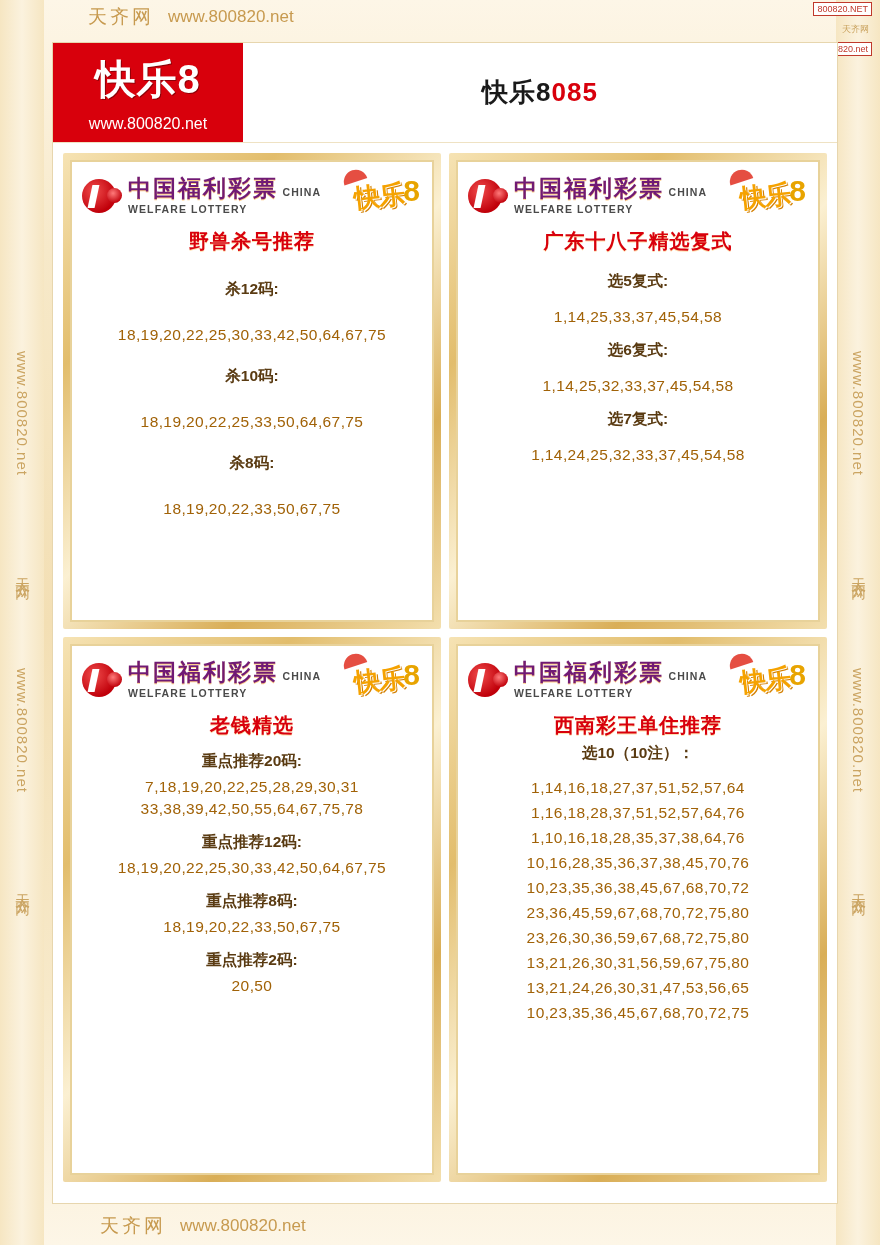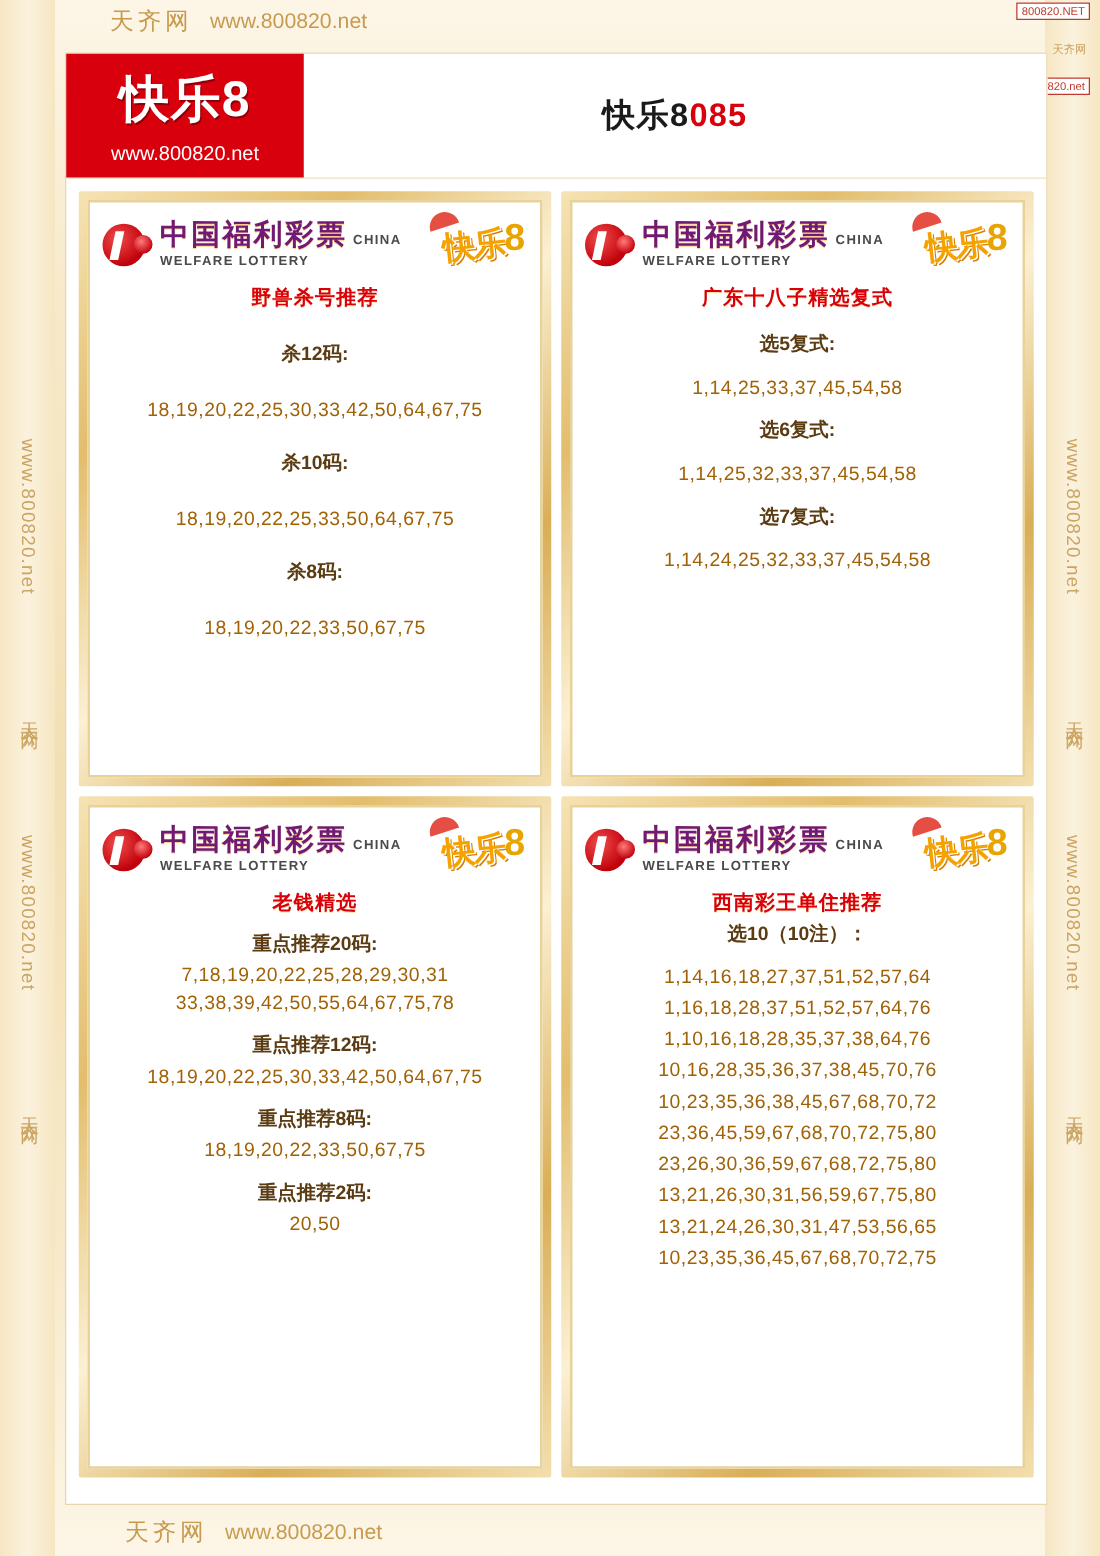--- a/index.html
+++ b/index.html
@@ -43,21 +43,21 @@
   
   .topbar {
     position: absolute; top: 0; left: 0; right: 0; height: 34px;
     display: flex; align-items: center; gap: 14px;
     padding-left: 88px;
   }
   .top-cn { color: #c79a4f; font-size: 19px; letter-spacing: 3px; }
   .top-url { color: #c79a4f; font-size: 17px; }
   .top-right-badges {
     position: absolute; right: 8px; top: 2px;
-    display: flex; flex-direction: column; align-items: flex-end; gap: 17px;
+    display: flex; flex-direction: column; align-items: flex-end; gap: 7px;
   }
   .badge {
     border: 1px solid #c0392b;
     color: #c0392b;
     background: #fff;
     font-size: 9px;
     padding: 0 3px;
     line-height: 12px;
   }
   .badge.plain { border: none; background: none; color: #caa35f; }
@@ -165,21 +165,21 @@
     font-size: 30px; font-weight: bold; color: #e8a400;
     text-shadow: 1px 1px 0 #fff;
   }
   .kl8-mark .ribbon {
     position: absolute; left: 6px; top: -2px; width: 24px; height: 12px;
     background: #e23b2e; border-radius: 50% 50% 0 0 / 100% 100% 0 0;
     transform: rotate(-18deg); opacity: .9;
   }
 
   .panel-title {
-    font-size: 16px; font-weight: bold; color: #d8000c;
+    font-size: 20px; font-weight: bold; color: #d8000c;
     letter-spacing: 1px; margin: 4px 0 2px;
     text-shadow: 0 1px 0 #ffe1b0;
   }
   .panel-title.alt { color: #d8000c; }
 
   .sub { font-size: 15.5px; font-weight: bold; color: #5a3b12; }
   .nums { font-size: 15.5px; color: #a16207; letter-spacing: .4px; }
 
   
   .block-loose { margin-top: 22px; text-align: center; }

